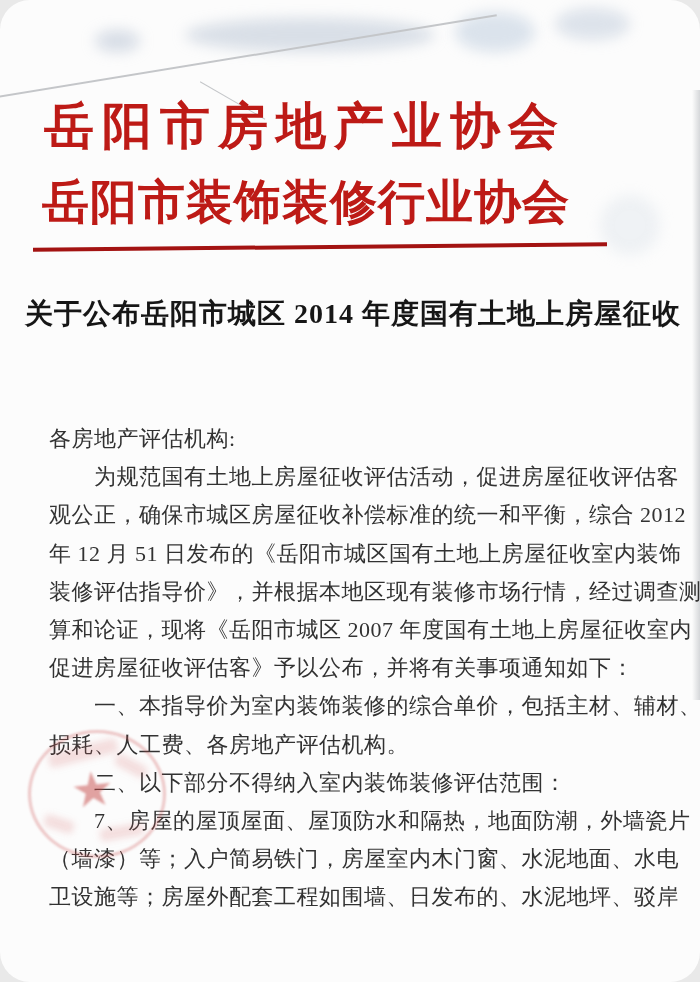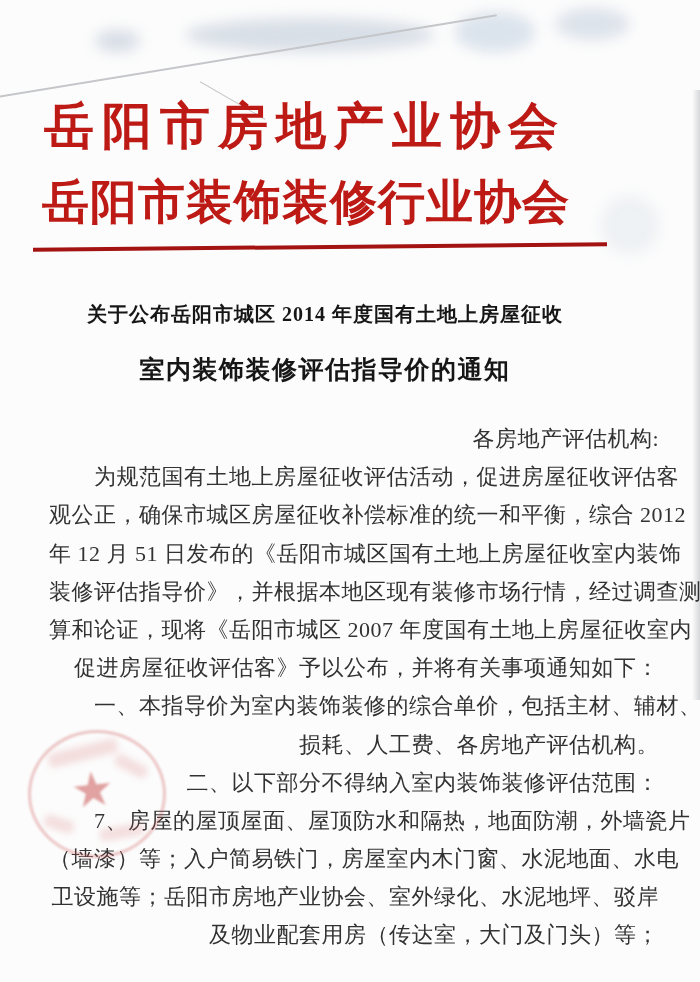--- a/index.html
+++ b/index.html
@@ -3,20 +3,21 @@
 <meta charset="utf-8">
 <style>
   html,body{margin:0;padding:0;background:#e9e9e9;}
   .page{
     position:relative;
     width:700px;height:982px;
     margin:0 auto;
     background:#fcfcfc;
     overflow:hidden;
     font-family:"Liberation Serif","DejaVu Serif",serif;
+    border-radius:30px;
   }
   
   .smudge{position:absolute;border-radius:50%;filter:blur(7px);pointer-events:none;}
   .smudge.s1{left:95px;top:30px;width:45px;height:22px;background:rgba(170,185,205,0.45);}
   .smudge.s2{left:185px;top:18px;width:250px;height:34px;background:rgba(165,180,200,0.40);}
   .smudge.s3{left:455px;top:12px;width:80px;height:40px;background:rgba(175,192,215,0.42);}
   .smudge.s4{left:555px;top:8px;width:75px;height:32px;background:rgba(170,186,208,0.38);}
   .smudge.s5{left:600px;top:195px;width:60px;height:60px;background:rgba(200,210,225,0.25);}
   .crease{position:absolute;background:#c4c6c9;pointer-events:none;}
   .crease.c1{left:-5px;top:55px;width:505px;height:1.5px;transform:rotate(-9.3deg);}
@@ -28,27 +29,27 @@
   .letterhead{position:absolute;left:40px;top:86px;width:530px;text-align:center;
     color:#bd1a16;font-weight:bold;}
   .lh1{font-size:50px;line-height:80px;letter-spacing:8px;white-space:nowrap;}
   .lh2{font-size:47px;line-height:72px;letter-spacing:1px;white-space:nowrap;text-align:right;}
   .red-rule{position:absolute;left:33px;top:245px;width:574px;height:4px;
     background:#a31312;transform:rotate(-0.55deg);}
 
   
   .title{position:absolute;left:25px;top:286px;width:600px;text-align:center;
     color:#161616;font-weight:bold;}
-  .t1{font-size:20px;line-height:56px;letter-spacing:1px;white-space:nowrap;}
+  .t1{font-size:28px;line-height:56px;letter-spacing:1px;white-space:nowrap;}
   .t2{font-size:25px;line-height:56px;letter-spacing:1.5px;white-space:nowrap;}
 
   
   .body-text{position:absolute;left:49px;top:420px;width:610px;
     color:#323232;font-size:22px;}
-  .bline{height:38.2px;line-height:38.2px;white-space:nowrap;letter-spacing:0.5px;text-align:right;}
+  .bline{height:38.2px;line-height:38.2px;white-space:nowrap;letter-spacing:0.5px;}
 
   
   .seal{position:absolute;left:18px;top:720px;width:160px;height:160px;pointer-events:none;}
   .seal-ring{position:absolute;left:10px;top:10px;width:132px;height:122px;
     border:3px solid rgba(205,85,85,0.32);border-radius:50%;filter:blur(1.2px);}
   .seal-star{position:absolute;left:53px;top:46px;font-size:48px;line-height:48px;
     color:rgba(198,72,70,0.50);filter:blur(1px);transform:rotate(-6deg);}
   .seal-blur{position:absolute;background:rgba(210,95,95,0.20);filter:blur(3.5px);border-radius:4px;}
   .sb1{left:30px;top:26px;width:70px;height:14px;transform:rotate(-14deg);}
   .sb2{left:96px;top:40px;width:34px;height:12px;transform:rotate(28deg);}
@@ -70,38 +71,36 @@
   <div class="edge-shadow"></div>
 
   <div class="letterhead">
     <div class="lh1">岳阳市房地产业协会</div>
     <div class="lh2">岳阳市装饰装修行业协会</div>
   </div>
   <div class="red-rule"></div>
 
   <div class="title">
     <div class="t1">关于公布岳阳市城区 2014 年度国有土地上房屋征收</div>
-    <div class="t2">室内装饰装修评估指导价的通知</div>
   </div>
 
   <div class="body-text">
       <div class="bline">各房地产评估机构:</div>
       <div class="bline">　　为规范国有土地上房屋征收评估活动，促进房屋征收评估客</div>
       <div class="bline">观公正，确保市城区房屋征收补偿标准的统一和平衡，综合 2012</div>
       <div class="bline">年 12 月 51 日发布的《岳阳市城区国有土地上房屋征收室内装饰</div>
       <div class="bline">装修评估指导价》，并根据本地区现有装修市场行情，经过调查测</div>
       <div class="bline">算和论证，现将《岳阳市城区 2007 年度国有土地上房屋征收室内</div>
       <div class="bline">促进房屋征收评估客》予以公布，并将有关事项通知如下：</div>
       <div class="bline">　　一、本指导价为室内装饰装修的综合单价，包括主材、辅材、</div>
       <div class="bline">损耗、人工费、各房地产评估机构。</div>
       <div class="bline">　　二、以下部分不得纳入室内装饰装修评估范围：</div>
       <div class="bline">　　7、房屋的屋顶屋面、屋顶防水和隔热，地面防潮，外墙瓷片</div>
       <div class="bline">（墙漆）等；入户简易铁门，房屋室内木门窗、水泥地面、水电</div>
-      <div class="bline">卫设施等；岳阳市房地产业协会、室外绿化、水泥地坪、驳岸</div>
-      <div class="bline">及物业配套用房（传达室，大门及门头）等；</div>
+      <div class="bline">卫设施等；房屋外配套工程如围墙、日发布的、水泥地坪、驳岸</div>
     </div>
 
   <div class="seal">
     <div class="seal-ring"></div>
     <div class="seal-star">★</div>
     <div class="seal-blur sb1"></div>
     <div class="seal-blur sb2"></div>
     <div class="seal-blur sb3"></div>
     <div class="seal-blur sb4"></div>
   </div>

